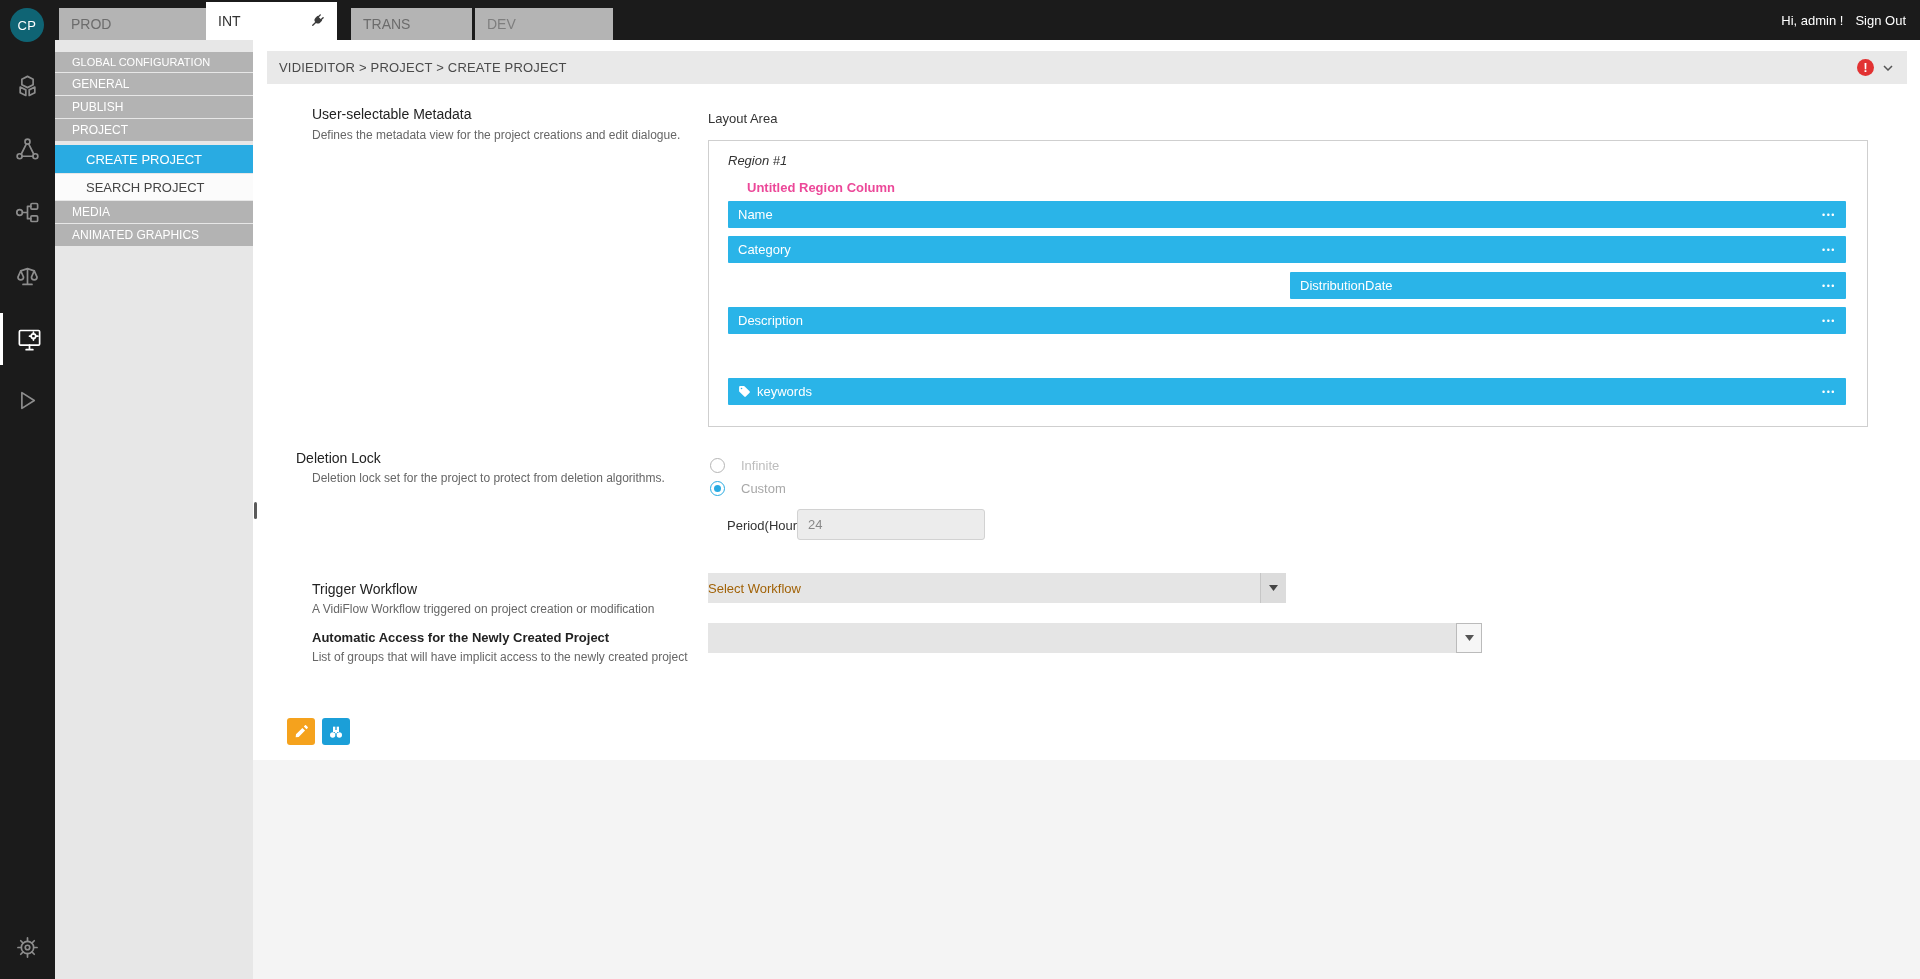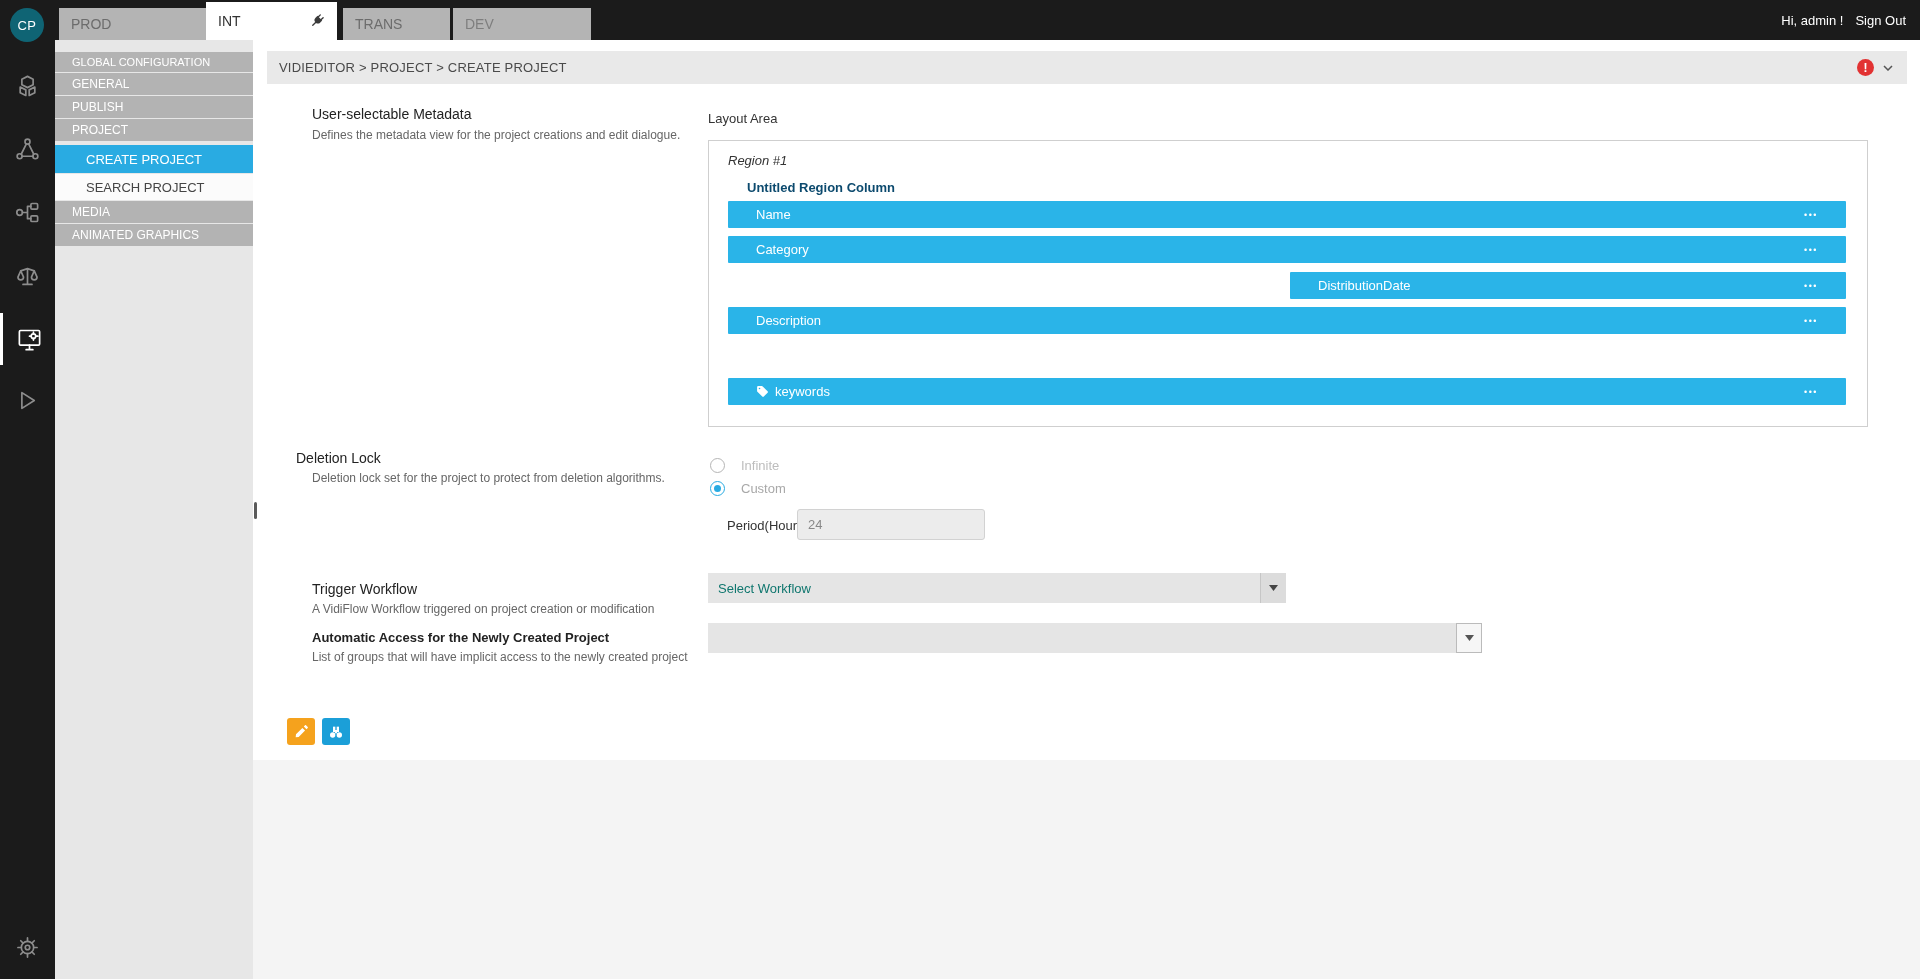--- a/index.html
+++ b/index.html
@@ -16,21 +16,21 @@
 .rail-ic.active svg{stroke:#fff}
 .ic1{top:60px}.ic2{top:123px}.ic3{top:186px}.ic4{top:250px}.ic5{top:313px}.ic6{top:374px}
 .ic-gears{bottom:6px;top:auto}
 
 
 .topbar{position:absolute;left:55px;top:0;width:1865px;height:40px;background:#1b1b1b;z-index:5}
 .tabs{position:absolute;left:4px;bottom:0;display:flex;align-items:flex-end}
 .tab{height:32px;background:#b4b4b4;color:#6c6c6c;font-size:14px;display:flex;align-items:center;padding:12px 12px;cursor:pointer}
 .tab-prod{width:147px}
 .tab-int{width:131px;height:38px;background:#fff;color:#333;justify-content:space-between}
-.tab-trans{width:107px;margin-left:6px}
+.tab-trans{width:121px;margin-left:14px}
 .tab-dev{width:138px;margin-left:3px;color:#7e7e7e}
 .user-area{position:absolute;right:14px;top:0;height:40px;display:flex;align-items:center;gap:12px;color:#fff;font-size:13px}
 .signout{cursor:pointer}
 
 
 .menu{position:absolute;left:55px;top:40px;width:198px;height:939px;background:#e7e7e7;z-index:4;padding-top:12px}
 .m-item{margin-bottom:1px;display:flex;align-items:center;color:#fff;cursor:pointer}
 .m-gray{background:#b3b3b3;padding-left:17px}
 .m-header{height:20px;font-size:11px}
 .m-l1{height:22px;font-size:12px}
@@ -49,22 +49,22 @@
 
 .bottom-bg{position:absolute;left:253px;top:760px;width:1667px;height:219px;background:#f4f4f4}
 .sec-title{position:absolute;font-size:14px;color:#222}
 .sec-desc{position:absolute;font-size:12px;color:#666}
 #t-meta{left:312px;top:106px}
 #d-meta{left:312px;top:128px}
 #l-layout{position:absolute;left:708px;top:111px;font-size:13px;color:#333}
 
 .region-box{position:absolute;left:708px;top:140px;width:1160px;height:287px;background:#fff;border:1px solid #cfcfcf}
 .region-title{position:absolute;left:19px;top:12px;font-style:italic;font-size:13px;color:#333}
-.region-col-title{position:absolute;left:38px;top:39px;font-size:13px;font-weight:bold;color:#0c4a6e}
-.bar{position:absolute;height:27px;background:#2ab4e8;color:#fff;font-size:13px;display:flex;align-items:center;padding:0 28px;border-radius:1px;cursor:move}
+.region-col-title{position:absolute;left:38px;top:39px;font-size:13px;font-weight:bold;color:#ec4899}
+.bar{position:absolute;height:27px;background:#2ab4e8;color:#fff;font-size:13px;display:flex;align-items:center;padding:0 10px;border-radius:1px;cursor:move}
 .bar .tag-ic{margin-right:6px}
 .dots{margin-left:auto;font-size:9px;letter-spacing:1.5px;cursor:pointer}
 .dots::before{content:"\2022\2022\2022"}
 .bar-1{top:60px;left:19px;width:1118px}
 .bar-2{top:95px;left:19px;width:1118px}
 .bar-3a{top:131px;left:19px;width:554px}
 .bar-3b{top:131px;left:581px;width:556px}
 .bar-4{top:166px;left:19px;width:1118px}
 .bar-5{top:202px;left:19px;width:1118px}
 .bar-6{top:237px;left:19px;width:1118px}
@@ -80,21 +80,21 @@
 #l-period{position:absolute;left:727px;top:518px;font-size:13px;color:#333}
 .period-input{position:absolute;left:797px;top:509px;width:188px;height:31px;background:#ececec;border:1px solid #d2d2d2;border-radius:3px;font-size:13px;color:#888;padding:0 10px;font-family:"Liberation Sans",sans-serif}
 
 #t-wf{left:312px;top:581px}
 #d-wf{left:312px;top:602px}
 #t-acc{left:312px;top:630px;font-weight:bold;font-size:13px}
 #d-acc{left:312px;top:650px}
 .dd{position:absolute;height:30px;background:#e5e5e5;display:flex;align-items:center;cursor:pointer}
 #dd-wf{left:708px;top:573px;width:578px}
 #dd-acc{left:708px;top:623px;width:774px}
-.dd-text{font-size:13px;color:#0f766e;padding-left:10px}
+.dd-text{font-size:13px;color:#a16207;}
 .dd-arrow{margin-left:auto;width:26px;height:30px;display:flex;align-items:center;justify-content:center;border-left:1px solid #c6c6c6;background:#dcdcdc}
 #dd-acc .dd-arrow{background:#f6f6f6;border:1px solid #bbb}
 
 .btn{position:absolute;top:718px;width:28px;height:27px;border-radius:3px;display:flex;align-items:center;justify-content:center;cursor:pointer}
 #btn-edit{left:287px;background:#f5a21d}
 #btn-find{left:322px;background:#1b9fd8}
 .btn svg{width:16px;height:16px;fill:#fff;stroke:none}
 </style>
 </head>
 <body>

